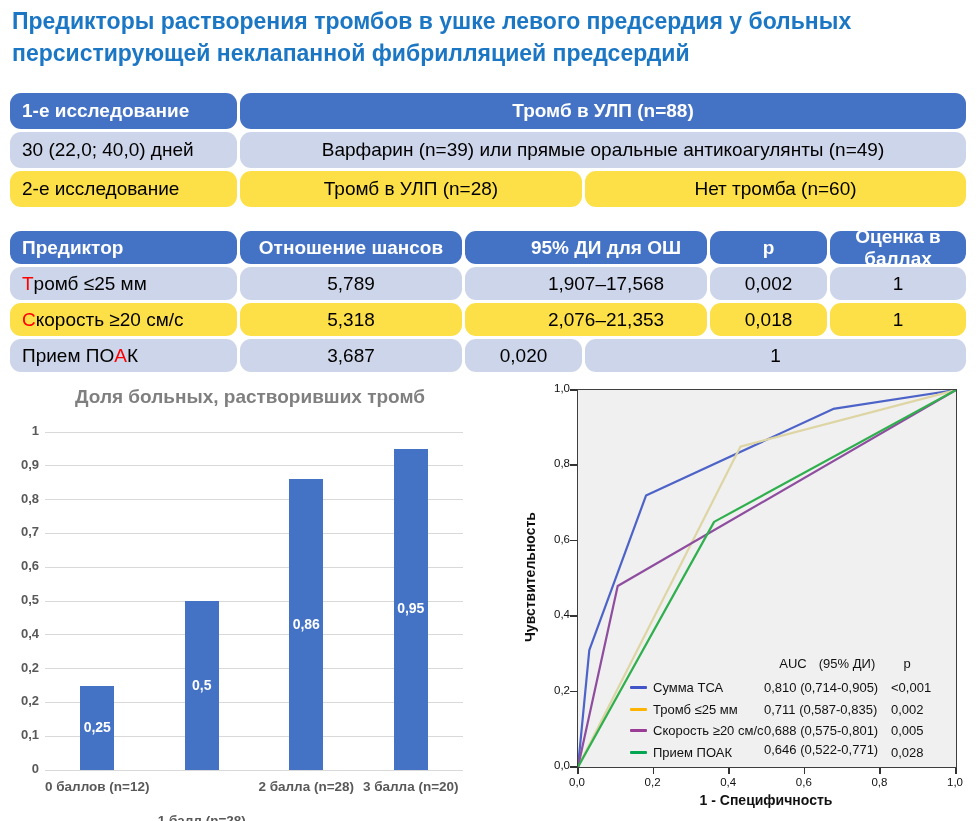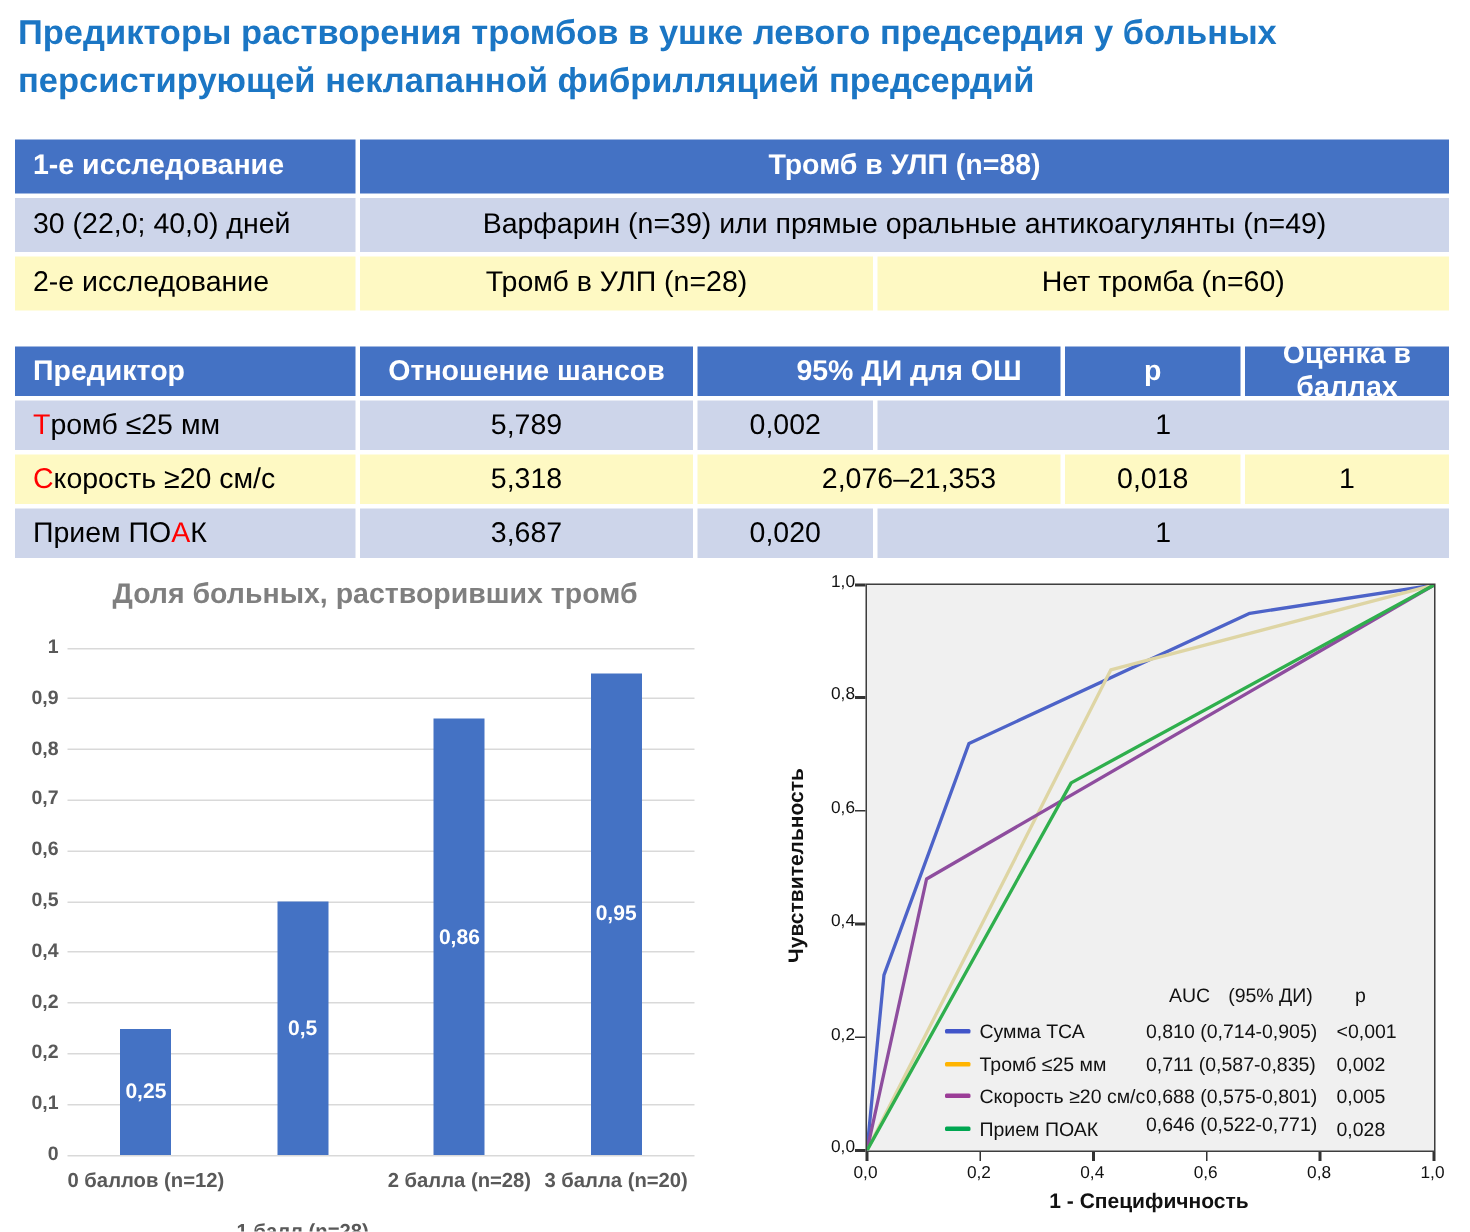--- a/index.html
+++ b/index.html
@@ -4,25 +4,25 @@
 <style>
   html,body{margin:0;padding:0;}
   body{width:980px;height:821px;background:#ffffff;font-family:"Liberation Sans",sans-serif;position:relative;overflow:hidden;}
   .slide{position:absolute;left:0;top:0;width:980px;height:821px;}
   .title{position:absolute;left:12px;top:5px;width:950px;font-size:23px;font-weight:bold;color:#1B76C4;line-height:32px;}
   
   .tbl{position:absolute;left:10px;width:956px;display:flex;flex-direction:column;gap:3px;}
   #study-table{top:93px;}
   #predictor-table{top:231px;}
   .trow{display:flex;gap:3px;}
-  .cell{display:flex;align-items:center;justify-content:center;font-size:19px;color:#000;text-align:center;}
+  .cell{display:flex;align-items:center;justify-content:center;font-size:19px;color:#000;text-align:center;border-radius:11px;}
   .cell.left{justify-content:flex-start;padding-left:12px;text-align:left;}
   .hdr{background:#4472C4;color:#ffffff;font-weight:bold;}
   .bandA{background:#CDD5EA;}
-  .bandB{background:#fef9c3;}
+  .bandB{background:#fde047;}
   .h36{height:36px;} .h33{height:33px;}
   .w215{width:215px;flex:none;} .w342{width:342px;flex:none;}
   .w222{width:222px;flex:none;} .w202{width:202px;flex:none;padding-left:40px;} .w117{width:117px;flex:none;}
   .grow{flex:1 1 auto;}
   .redletter{color:#FF0000;}
   
   .bar-chart{position:absolute;left:10px;top:385px;width:470px;height:430px;font-weight:bold;}
   .bar-title{position:absolute;left:30px;top:1px;width:420px;text-align:center;font-size:19px;color:#7F7F7F;}
   .bar-plot{position:absolute;left:35px;top:47px;width:418px;height:338px;}
   .grid{position:absolute;left:0;width:418px;height:1px;background:#D9D9D9;}
@@ -78,20 +78,21 @@
       <div class="cell hdr grow h33">Оценка в баллах</div>
     </div>
 
     <div class="trow">
       <div class="cell bandA left w215 h33">
           <span></span>
           <span class="redletter">Т</span>
           <span>ромб ≤25 мм</span>
         </div>
       <div class="cell bandA w222 h33">5,789</div>
+      <div class="cell bandA w202 h33">1,907–17,568</div>
       <div class="cell bandA w117 h33">0,002</div>
       <div class="cell bandA grow h33">1</div>
     </div>
 
     <div class="trow">
       <div class="cell bandB left w215 h33">
           <span></span>
           <span class="redletter">С</span>
           <span>корость ≥20 см/с</span>
         </div>

